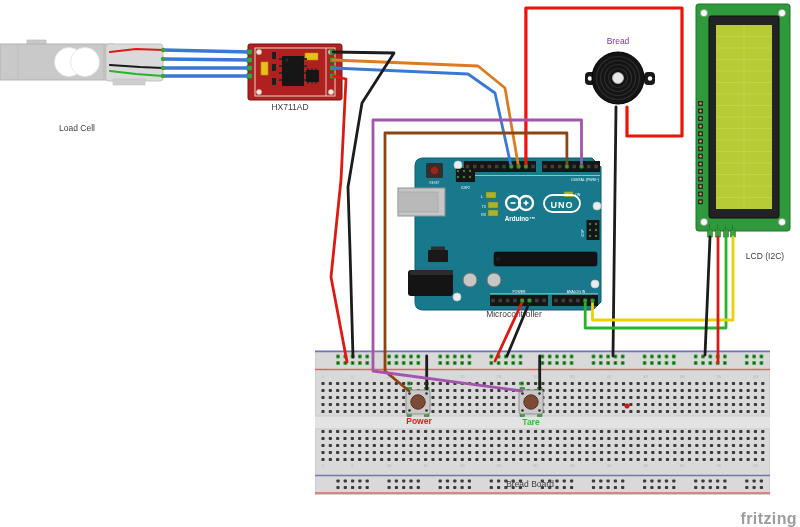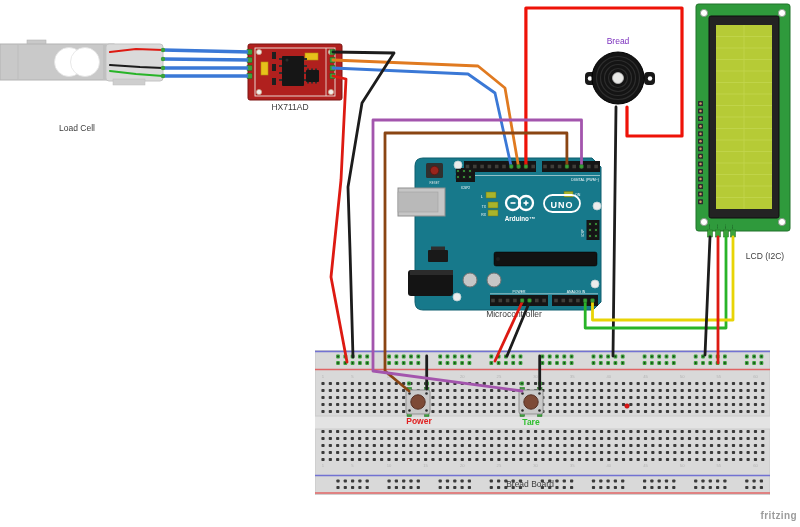--- a/index.html
+++ b/index.html
@@ -1,21 +1,21 @@
 <!DOCTYPE html>
 <html><head>
 <meta charset="utf-8">
 <style>
   html,body{margin:0;padding:0;background:#fff;}
   #canvas{position:relative;width:800px;height:527px;background:#ffffff;overflow:hidden;
           font-family:"Liberation Sans",sans-serif;}
   .part{position:absolute;}
   .lbl{position:absolute;transform:translate(-50%,-50%);font-size:8.5px;color:#3c3c3c;
        white-space:nowrap;font-weight:500;}
-  .wm{position:absolute;right:3px;top:510px;font-size:10px;font-weight:600;letter-spacing:.4px;}
+  .wm{position:absolute;right:3px;top:510px;font-size:16px;font-weight:600;letter-spacing:.4px;}
   #breadboard{position:absolute;left:315px;top:350px;}
   #bb-svg{display:block;}
   #wire-svg{position:absolute;left:0;top:0;}
   svg text{font-family:"Liberation Sans",sans-serif;}
 </style>
 </head>
 <body>
 
 <div id="canvas">
 

